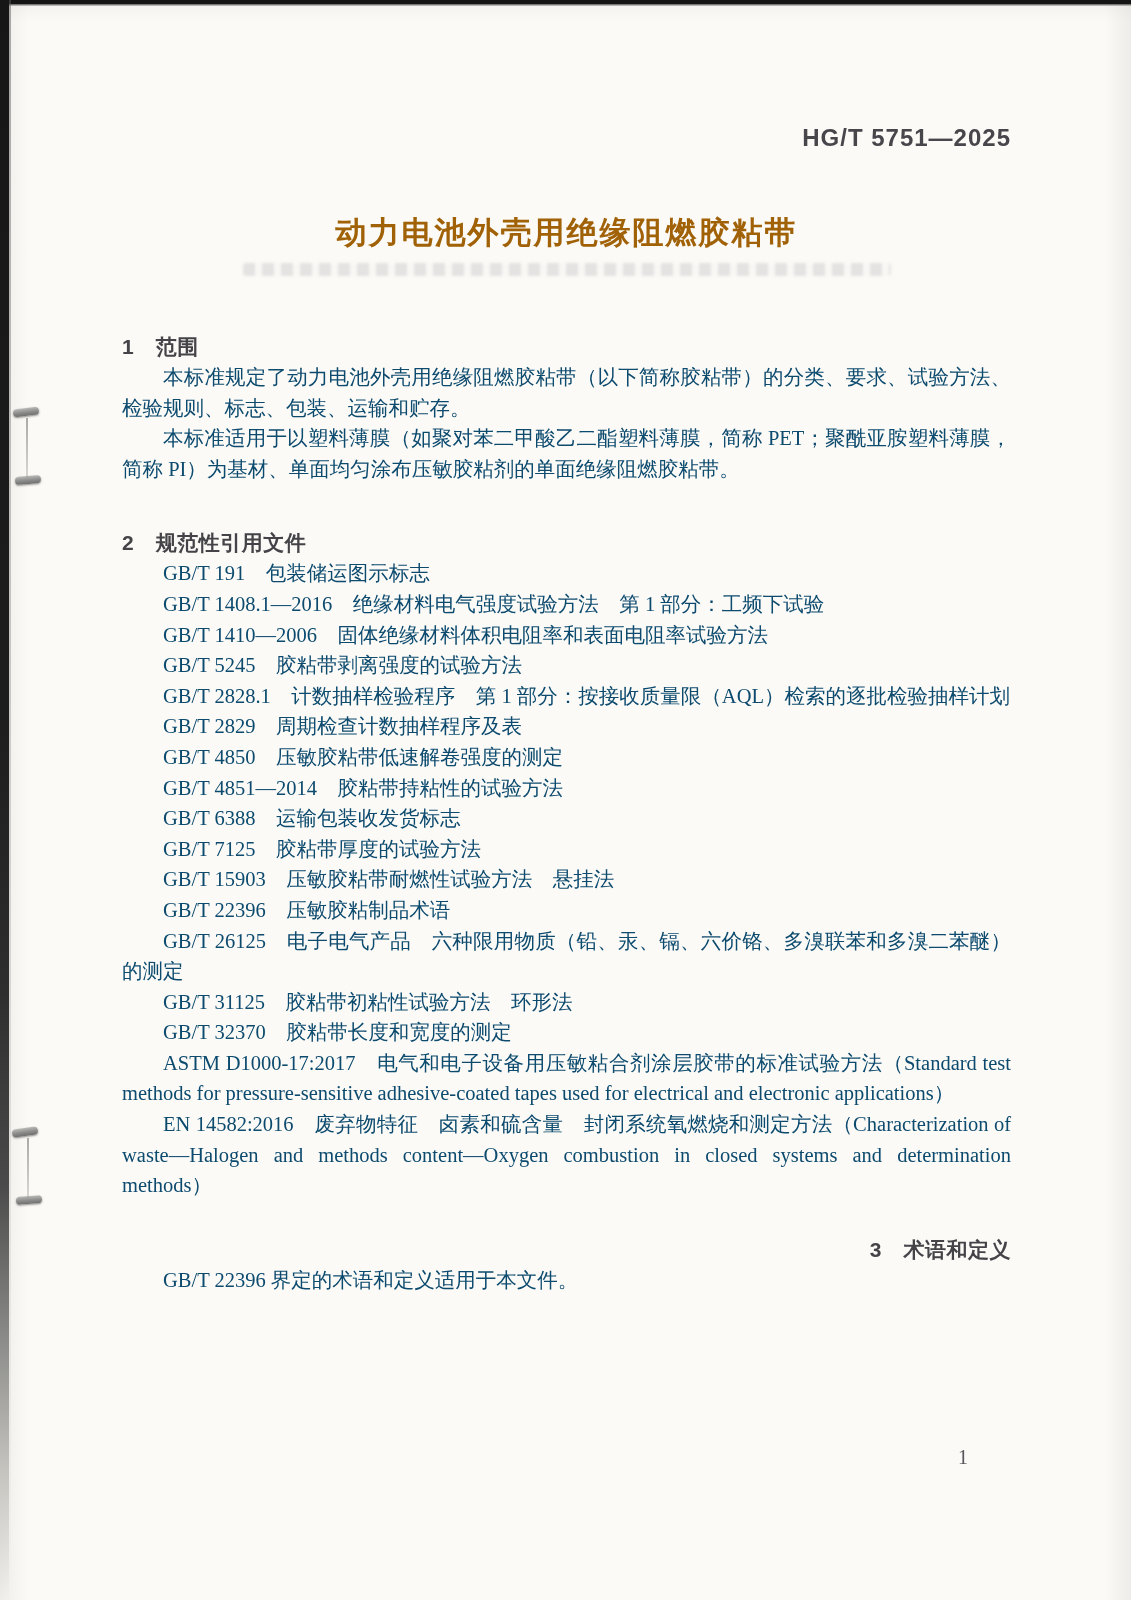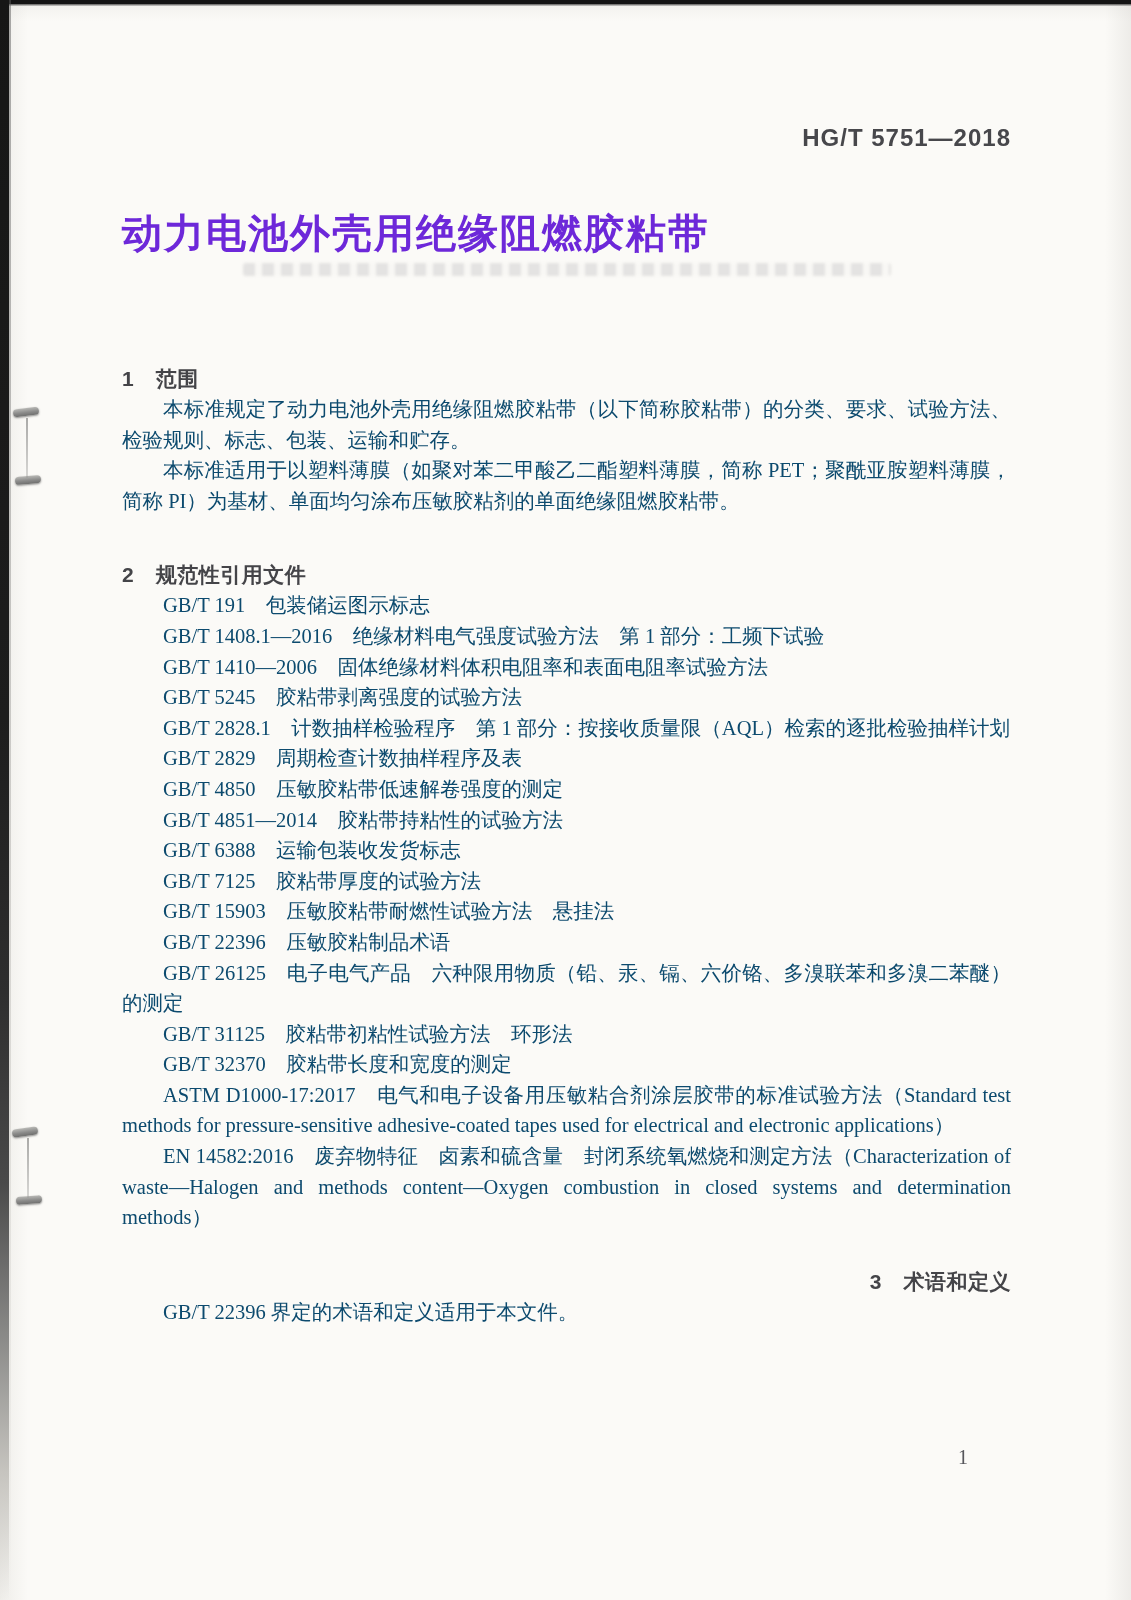--- a/index.html
+++ b/index.html
@@ -55,43 +55,44 @@
     margin-top: 124px;
     text-align: right;
     font-family: "Liberation Sans", "DejaVu Sans", sans-serif;
     font-weight: 700;
     font-size: 24px; line-height: 28px;
     color: #47474b;
     letter-spacing: 1px;
   }
   .doc-title {
     margin-top: 57px;
+    text-align: center;
     font-family: "Liberation Sans", "DejaVu Sans", sans-serif;
     font-weight: 700;
-    font-size: 40px; line-height: 48px;
+    font-size: 31px; line-height: 48px;
     letter-spacing: 2px;
-    color: #6d28d9;
+    color: #a16207;
   }
   
   .ghost-line {
     margin: 6px auto 0;
     width: 648px; height: 13px;
     background: repeating-linear-gradient(90deg,
       rgba(110,110,118,0.16) 0 12px, rgba(110,110,118,0.02) 12px 19px);
     filter: blur(1.6px);
     border-radius: 3px;
   }
   .sec-heading {
     font-family: "Liberation Sans", "DejaVu Sans", sans-serif;
     font-weight: 700;
     font-size: 21px; line-height: 30px;
     color: #444448;
     letter-spacing: 0.5px;
   }
-  .h1 { margin-top: 88px; }
+  .h1 { margin-top: 56px; }
   .h2 { margin-top: 44px; }
   .h3 { margin-top: 34px; text-align: right; }
   p.body, p.ref {
     margin: 0;
     font-size: 20.5px;
     line-height: 30.6px;
     text-align: justify;
     text-indent: 2em;
     color: #0c4a6e;
   }
@@ -116,21 +117,21 @@
 
 <div class="staple" style="left:13px; top:408px; transform:rotate(-7deg);"></div>
 <div class="staple" style="left:15px; top:476px; transform:rotate(-5deg);"></div>
 <div class="staple-wire" style="left:26px; top:418px; height:60px;"></div>
 <div class="staple" style="left:12px; top:1128px; transform:rotate(-8deg);"></div>
 <div class="staple" style="left:16px; top:1196px; transform:rotate(-4deg);"></div>
 <div class="staple-wire" style="left:27px; top:1138px; height:60px;"></div>
 
 <div class="content">
 
-  <div class="std-no">HG/T 5751—2018</div>
+  <div class="std-no">HG/T 5751—2025</div>
 
   <div class="doc-title">动力电池外壳用绝缘阻燃胶粘带</div>
 
   <div class="ghost-line"></div>
 
   <div class="sec-heading h1">1　范围</div>
   <p class="body mt-p1">本标准规定了动力电池外壳用绝缘阻燃胶粘带（以下简称胶粘带）的分类、要求、试验方法、检验规则、标志、包装、运输和贮存。</p>
   <p class="body">本标准适用于以塑料薄膜（如聚对苯二甲酸乙二酯塑料薄膜，简称 PET；聚酰亚胺塑料薄膜，简称 PI）为基材、单面均匀涂布压敏胶粘剂的单面绝缘阻燃胶粘带。</p>
 
   <div class="sec-heading h2">2　规范性引用文件</div>

